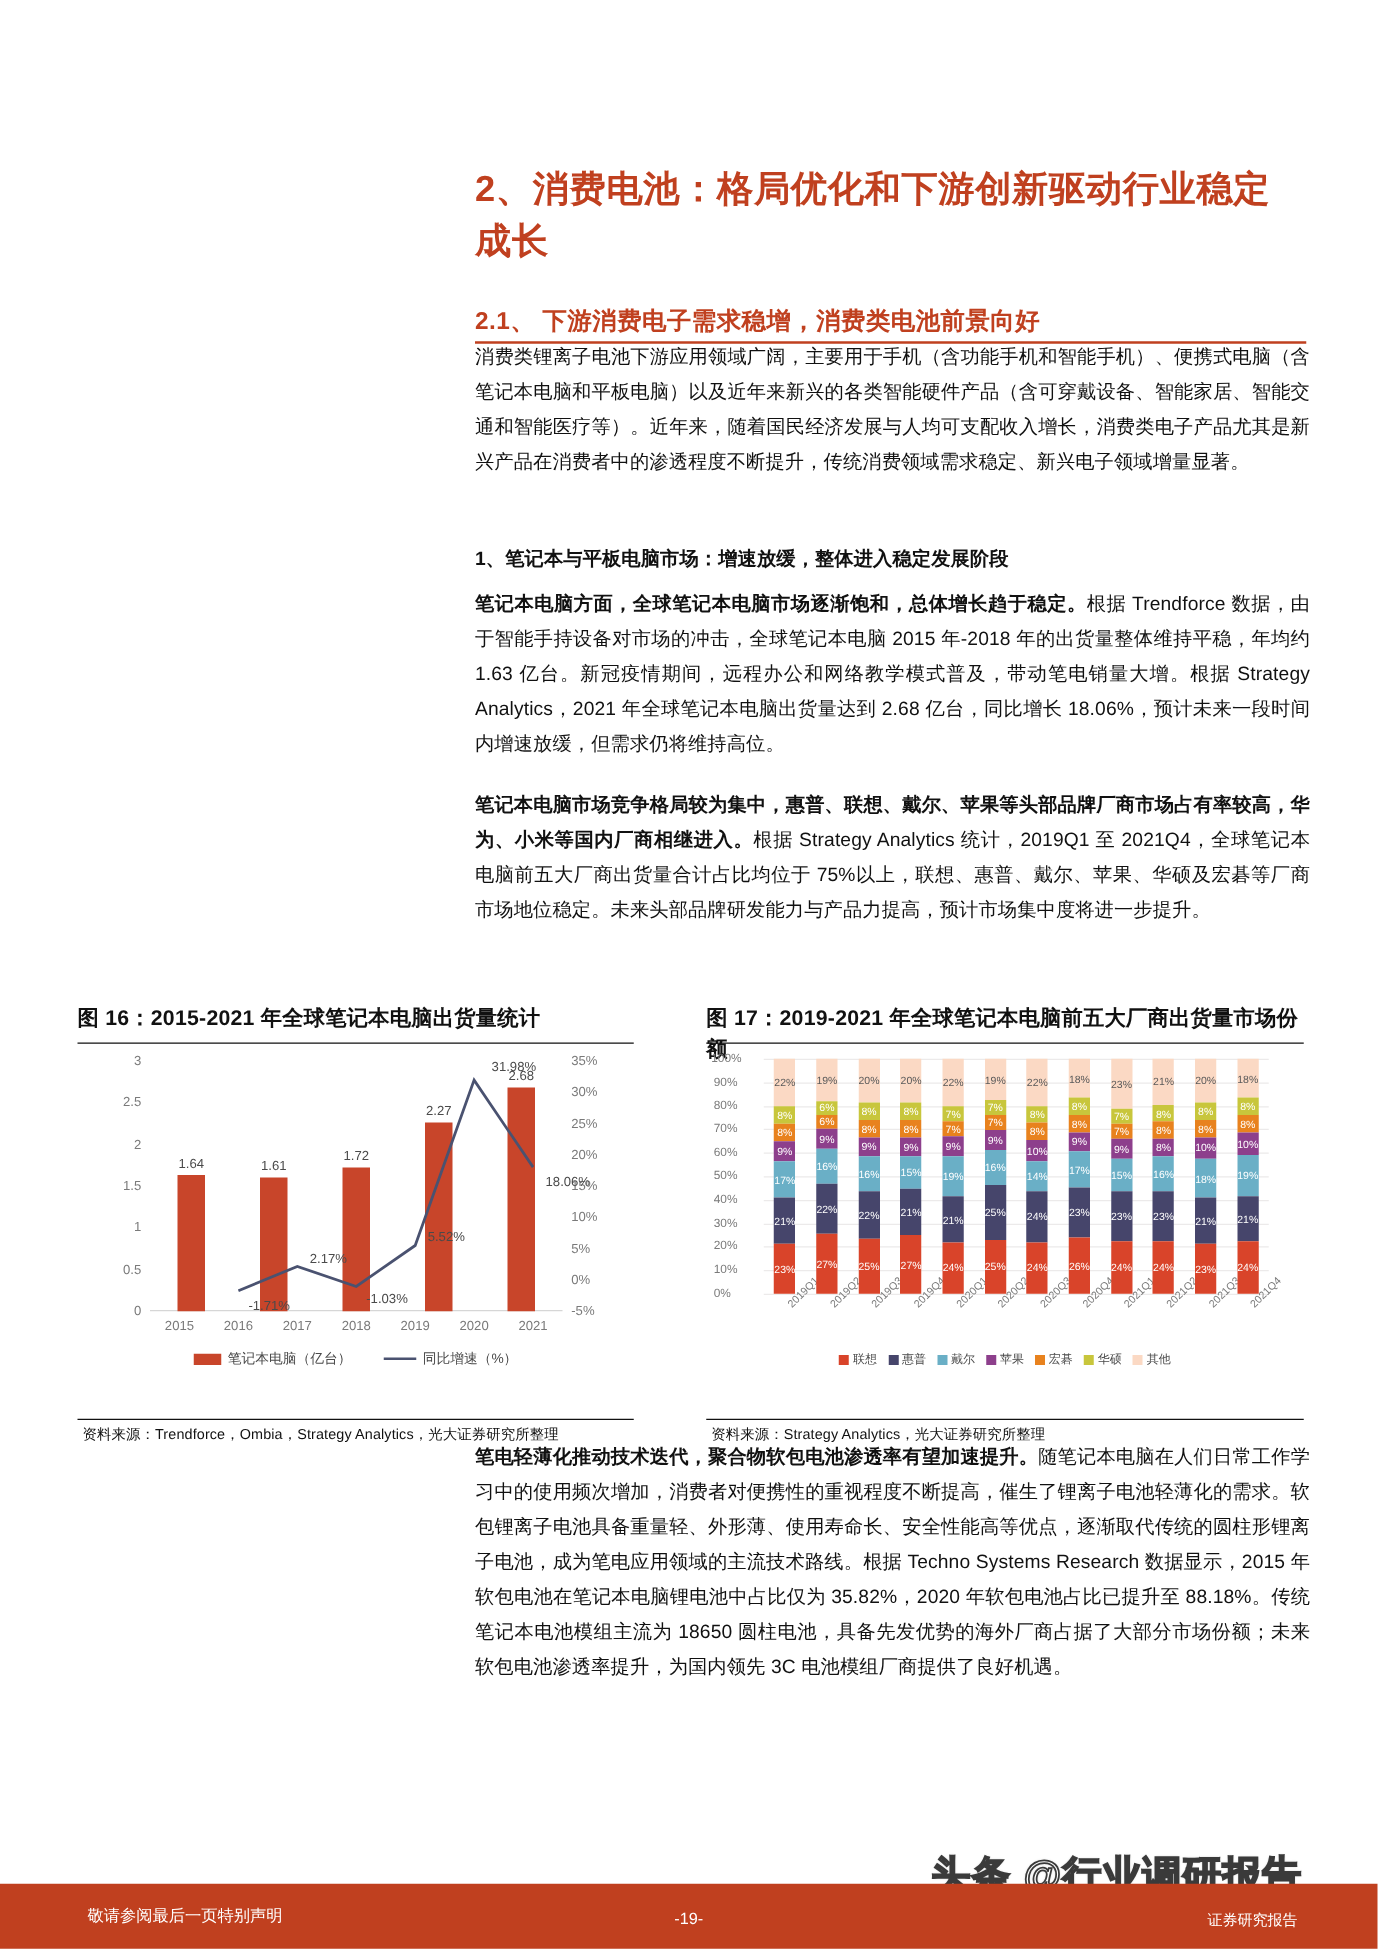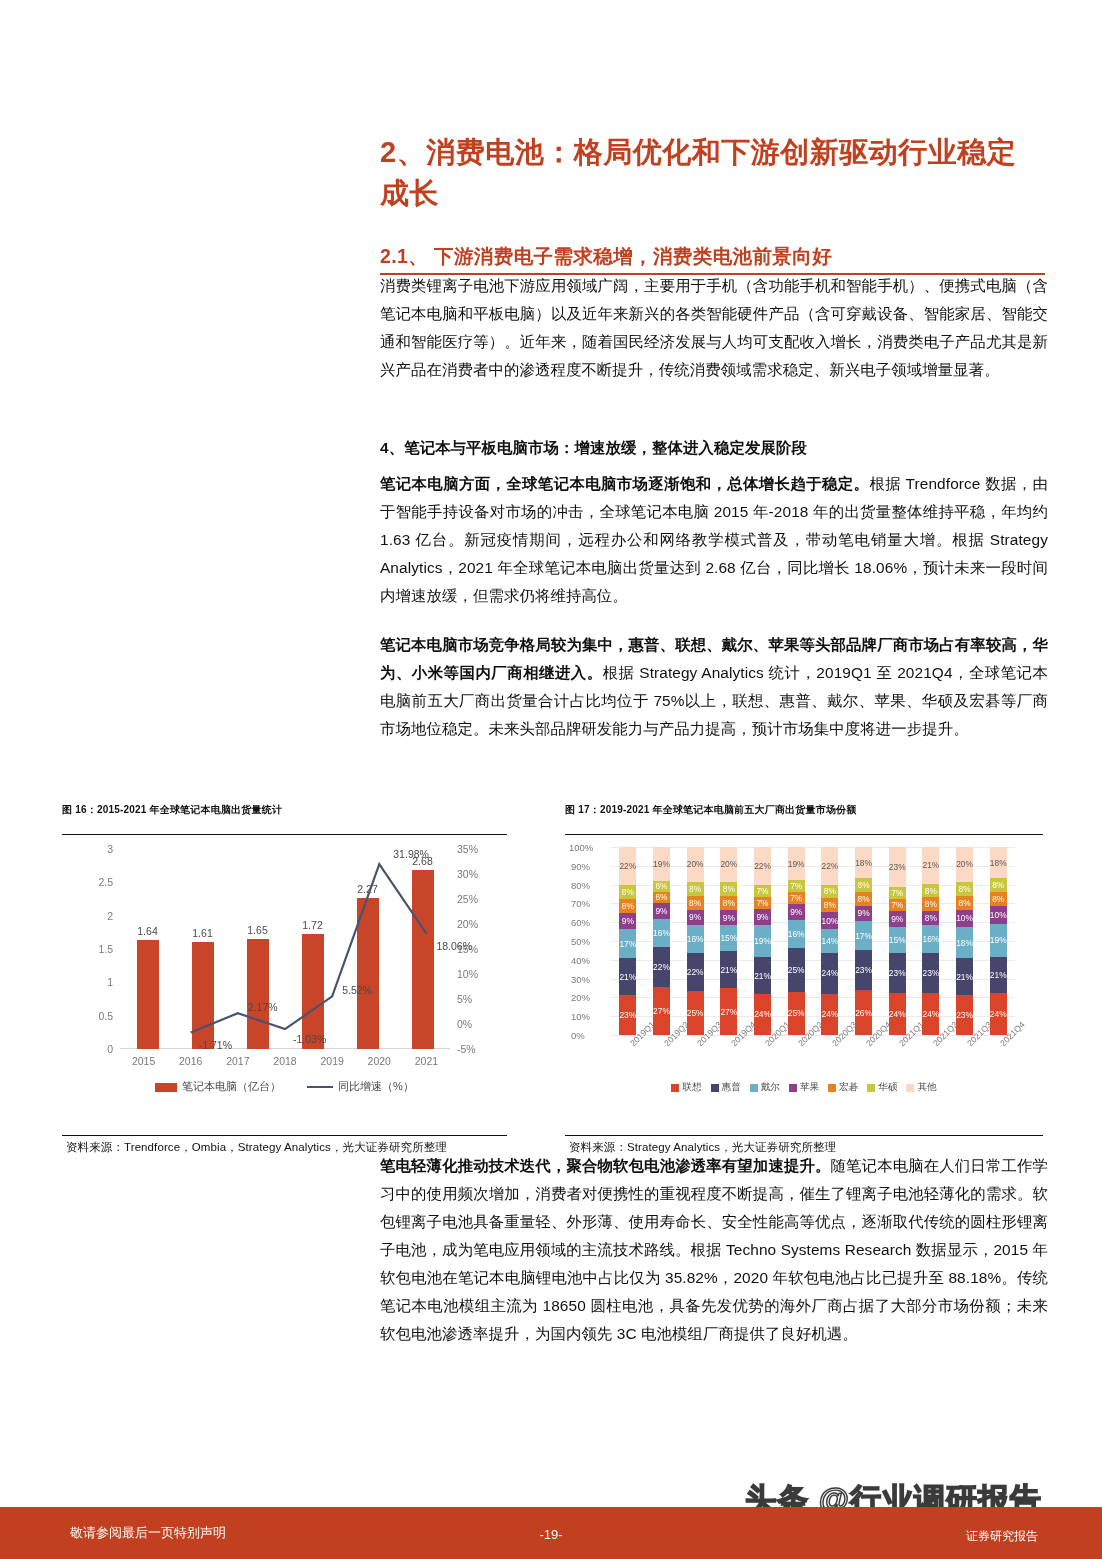--- a/index.html
+++ b/index.html
@@ -60,21 +60,21 @@
   }
   .para b{font-weight:bold;}
   .p1{top:272px;}
   .p-bold-head{top:434px;font-weight:bold;}
   .p2{top:470px;}
   .p3{top:631px;}
   .p4{top:1152px;}
 
   
   .fig-cap{
-    position:absolute;font-size:10px;font-weight:bold;color:#111;letter-spacing:.2px;line-height:1.45;
+    position:absolute;font-size:17px;font-weight:bold;color:#111;letter-spacing:.2px;line-height:1.45;
   }
   .fig16-cap{left:62px;top:803px;width:430px;}
   .fig17-cap{left:565px;top:803px;width:478px;}
 
   .fig-box{position:absolute;border-top:1.6px solid #111;border-bottom:1.6px solid #111;}
   .fig16-box{left:62px;top:834px;width:445px;height:300px;}
   .fig17-box{left:565px;top:834px;width:478px;height:300px;}
 
   .fig-src{position:absolute;font-size:11.5px;color:#111;letter-spacing:.1px;}
   .fig16-src{left:66px;top:1140px;}
@@ -137,21 +137,21 @@
 <body>
 
 <div class="page">
 
 
   <div class="h1">2、消费电池：格局优化和下游创新驱动行业稳定成长</div>
   <div class="h2">2.1、 下游消费电子需求稳增，消费类电池前景向好</div>
   <div class="h2-underline"></div>
 
   <div class="para p1">消费类锂离子电池下游应用领域广阔，主要用于手机（含功能手机和智能手机）、便携式电脑（含笔记本电脑和平板电脑）以及近年来新兴的各类智能硬件产品（含可穿戴设备、智能家居、智能交通和智能医疗等）。近年来，随着国民经济发展与人均可支配收入增长，消费类电子产品尤其是新兴产品在消费者中的渗透程度不断提升，传统消费领域需求稳定、新兴电子领域增量显著。</div>
-  <div class="para p-bold-head">4、笔记本与平板电脑市场：增速放缓，整体进入稳定发展阶段</div>
+  <div class="para p-bold-head">1、笔记本与平板电脑市场：增速放缓，整体进入稳定发展阶段</div>
   <div class="para p2">
     <b>笔记本电脑方面，全球笔记本电脑市场逐渐饱和，总体增长趋于稳定。</b><span>根据 Trendforce 数据，由于智能手持设备对市场的冲击，全球笔记本电脑 2015 年-2018 年的出货量整体维持平稳，年均约 1.63 亿台。新冠疫情期间，远程办公和网络教学模式普及，带动笔电销量大增。根据 Strategy Analytics，2021 年全球笔记本电脑出货量达到 2.68 亿台，同比增长 18.06%，预计未来一段时间内增速放缓，但需求仍将维持高位。</span>
   </div>
   <div class="para p3">
     <b>笔记本电脑市场竞争格局较为集中，惠普、联想、戴尔、苹果等头部品牌厂商市场占有率较高，华为、小米等国内厂商相继进入。</b><span>根据 Strategy Analytics 统计，2019Q1 至 2021Q4，全球笔记本电脑前五大厂商出货量合计占比均位于 75%以上，联想、惠普、戴尔、苹果、华硕及宏碁等厂商市场地位稳定。未来头部品牌研发能力与产品力提高，预计市场集中度将进一步提升。</span>
   </div>
   <div class="para p4">
     <b>笔电轻薄化推动技术迭代，聚合物软包电池渗透率有望加速提升。</b><span>随笔记本电脑在人们日常工作学习中的使用频次增加，消费者对便携性的重视程度不断提高，催生了锂离子电池轻薄化的需求。软包锂离子电池具备重量轻、外形薄、使用寿命长、安全性能高等优点，逐渐取代传统的圆柱形锂离子电池，成为笔电应用领域的主流技术路线。根据 Techno Systems Research 数据显示，2015 年软包电池在笔记本电脑锂电池中占比仅为 35.82%，2020 年软包电池占比已提升至 88.18%。传统笔记本电池模组主流为 18650 圆柱电池，具备先发优势的海外厂商占据了大部分市场份额；未来软包电池渗透率提升，为国内领先 3C 电池模组厂商提供了良好机遇。</span>
   </div>
 
@@ -181,24 +181,20 @@
             <div class="c1-y2lab" style="top: 0px;">35%</div>
           </div>
         <div class="c1-bars" id="c1-bars">
             <div class="c1-col">
               <div class="c1-bval" style="bottom: 112.333px;">1.64</div>
               <div class="c1-bar" style="height: 109.333px; background: rgb(200, 69, 42);"></div>
             </div>
             <div class="c1-col">
               <div class="c1-bval" style="bottom: 110.333px;">1.61</div>
               <div class="c1-bar" style="height: 107.333px; background: rgb(200, 69, 42);"></div>
-            </div>
-            <div class="c1-col">
-              <div class="c1-bval" style="bottom: 113px;">1.65</div>
-              <div class="c1-bar" style="height: 110px; background: rgb(200, 69, 42);"></div>
             </div>
             <div class="c1-col">
               <div class="c1-bval" style="bottom: 117.667px;">1.72</div>
               <div class="c1-bar" style="height: 114.667px; background: rgb(200, 69, 42);"></div>
             </div>
             <div class="c1-col">
               <div class="c1-bval" style="bottom: 154.333px;">2.27</div>
               <div class="c1-bar" style="height: 151.333px; background: rgb(200, 69, 42);"></div>
             </div>
             <div class="c1-col">

